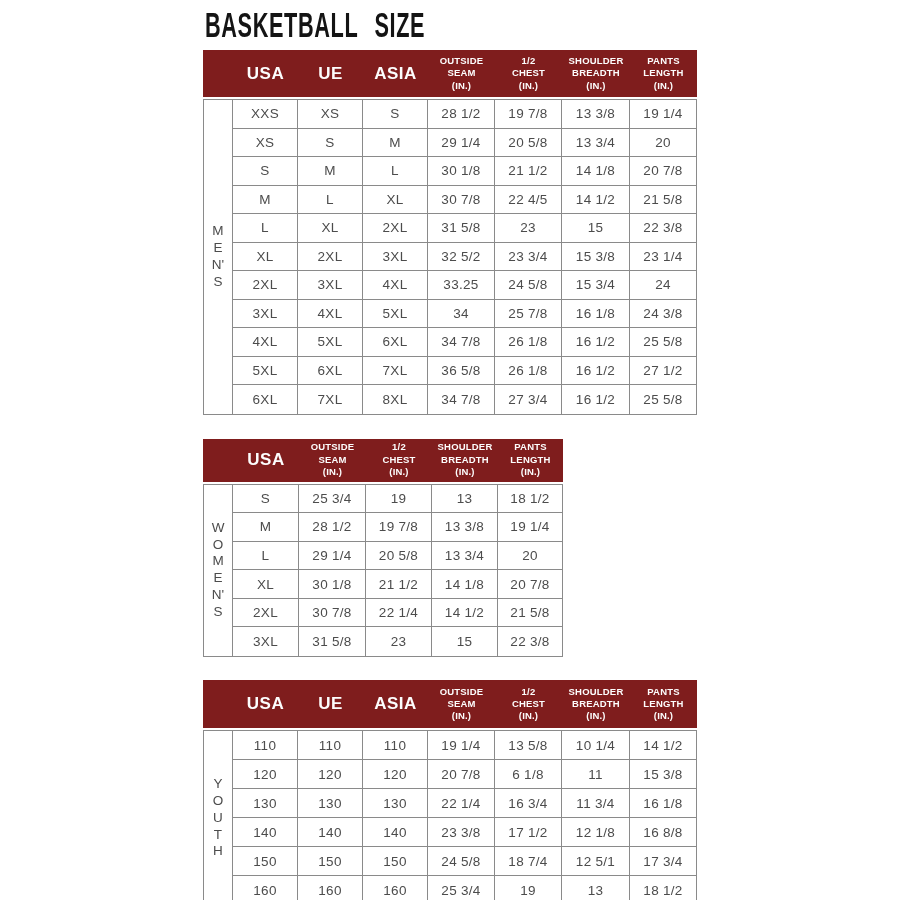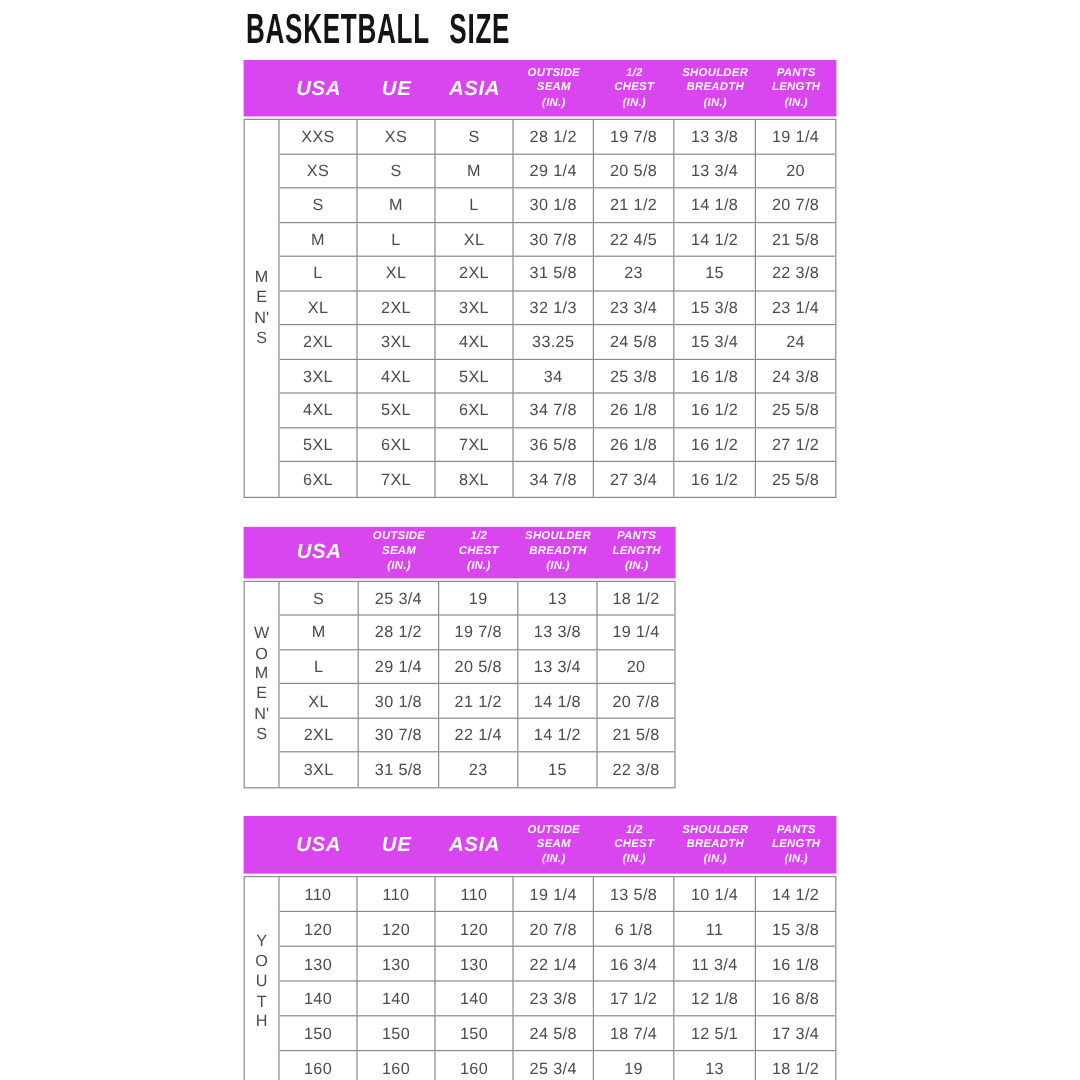--- a/index.html
+++ b/index.html
@@ -10,21 +10,21 @@
 
   .title { margin:7px 0 0 205px; font-size:35px; font-weight:700; color:#141414;
            transform:scaleX(0.62); transform-origin:left center;
            letter-spacing:1px; word-spacing:16px; white-space:nowrap; line-height:1; }
 
   .size-table { margin-left:203px; }
   .t-mens   { margin-top:8px;  width:494px; }
   .t-womens { margin-top:24px; width:360px; }
   .t-youth  { margin-top:23px; width:494px; }
 
-  .header { display:grid; background:#d946ef; color:#fdfdfd; align-items:center;font-style:italic; }
+  .header { display:grid; background:#7f1d1d; color:#fdfdfd; align-items:center; }
   .t-mens   .header { height:47px; grid-template-columns:30px 65px 65px 65px 67px 67px 68px 67px; }
   .t-womens .header { height:43px; grid-template-columns:30px 66px 67px 66px 66px 65px; }
   .t-youth  .header { height:48px; grid-template-columns:30px 65px 65px 65px 67px 67px 68px 67px; }
 
   .hc { text-align:center; }
   .hc.main { font-size:17px; font-weight:700; letter-spacing:.5px; }
   .hc.sub  { font-size:9.5px; font-weight:700; white-space:pre-line; line-height:1.3; letter-spacing:.2px; }
 
   .body { display:flex; border:1px solid #8a8a8a; margin-top:2px; }
   .side { width:29px; display:flex; align-items:center; justify-content:center;
@@ -115,40 +115,40 @@
             <div class="cell">2XL</div>
             <div class="cell">31 5/8</div>
             <div class="cell">23</div>
             <div class="cell">15</div>
             <div class="cell">22 3/8</div>
           </div>
           <div class="row">
             <div class="cell">XL</div>
             <div class="cell">2XL</div>
             <div class="cell">3XL</div>
-            <div class="cell">32 1/3</div>
+            <div class="cell">32 5/2</div>
             <div class="cell">23 3/4</div>
             <div class="cell">15 3/8</div>
             <div class="cell">23 1/4</div>
           </div>
           <div class="row">
             <div class="cell">2XL</div>
             <div class="cell">3XL</div>
             <div class="cell">4XL</div>
             <div class="cell">33.25</div>
             <div class="cell">24 5/8</div>
             <div class="cell">15 3/4</div>
             <div class="cell">24</div>
           </div>
           <div class="row">
             <div class="cell">3XL</div>
             <div class="cell">4XL</div>
             <div class="cell">5XL</div>
             <div class="cell">34</div>
-            <div class="cell">25 3/8</div>
+            <div class="cell">25 7/8</div>
             <div class="cell">16 1/8</div>
             <div class="cell">24 3/8</div>
           </div>
           <div class="row">
             <div class="cell">4XL</div>
             <div class="cell">5XL</div>
             <div class="cell">6XL</div>
             <div class="cell">34 7/8</div>
             <div class="cell">26 1/8</div>
             <div class="cell">16 1/2</div>

